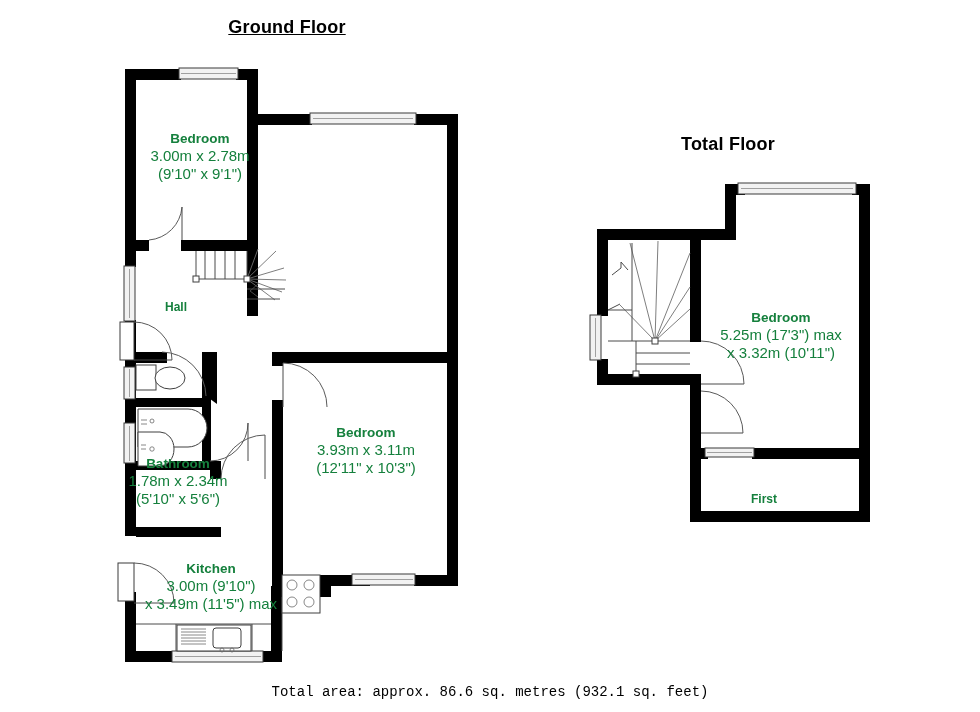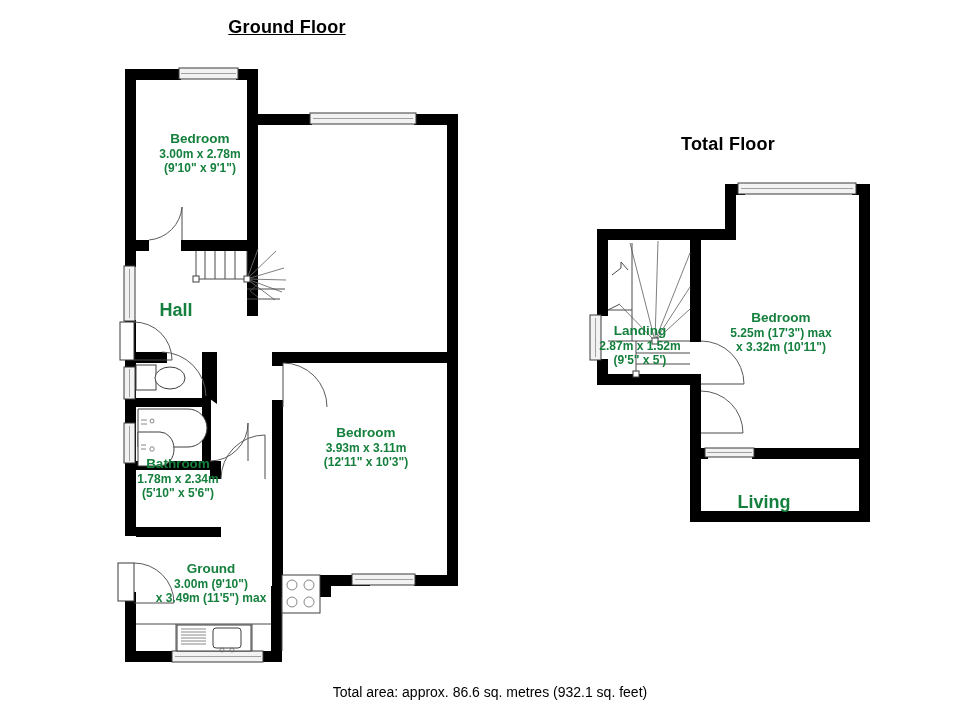--- a/index.html
+++ b/index.html
@@ -46,32 +46,33 @@
     line-height: 1.18;
     color: #15803d;
   }
   .room-label .rl-name {
     display: block;
     font-size: 13.5px;
     font-weight: bold;
   }
   .room-label .rl-dim {
     display: block;
+    font-size: 15px;
+    font-weight: normal;
+  }
+  .room-label.name-only .rl-name {
     font-size: 12px;
-    font-weight: bold;
-  }
-  .room-label.name-only .rl-name {
-    font-size: 18px;
   }
   .total-area {
     position: absolute;
     font-size: 14px;
     text-align: center;
     white-space: nowrap;
     color: #000;
+    font-family: Liberation Mono, monospace;
   }
 </style>
 </head>
 <body>
 
 <div id="plan-root">
 
   <svg class="plan-svg" viewBox="0 0 980 712" xmlns="http://www.w3.org/2000/svg">
 
     <defs>
@@ -421,36 +422,31 @@
     <span class="rl-dim">(5'10" x 5'6")</span>
   </div>
 
   <div class="room-label" style="left:366px; top:425px; transform:translateX(-50%);">
     <span class="rl-name">Bedroom</span>
     <span class="rl-dim">3.93m x 3.11m</span>
     <span class="rl-dim">(12'11" x 10'3")</span>
   </div>
 
   <div class="room-label" style="left:211px; top:561px; transform:translateX(-50%);">
-    <span class="rl-name">Ground</span>
+    <span class="rl-name">Kitchen</span>
     <span class="rl-dim">3.00m (9'10")</span>
     <span class="rl-dim">x 3.49m (11'5") max</span>
   </div>
 
-  <div class="room-label" style="left:640px; top:323px; transform:translateX(-50%);">
-    <span class="rl-name">Landing</span>
-    <span class="rl-dim">2.87m x 1.52m</span>
-    <span class="rl-dim">(9'5" x 5')</span>
-  </div>
 
   <div class="room-label" style="left:781px; top:310px; transform:translateX(-50%);">
     <span class="rl-name">Bedroom</span>
     <span class="rl-dim">5.25m (17'3") max</span>
     <span class="rl-dim">x 3.32m (10'11")</span>
   </div>
 
   <div class="room-label name-only" style="left:764px; top:492px; transform:translateX(-50%);">
-    <span class="rl-name">Living</span>
+    <span class="rl-name">First</span>
   </div>
 
   <div class="total-area" style="left:490px; top:692px; transform:translate(-50%,-50%);">Total area: approx. 86.6 sq. metres (932.1 sq. feet)</div>
 
 </div>
 
 </body></html>

